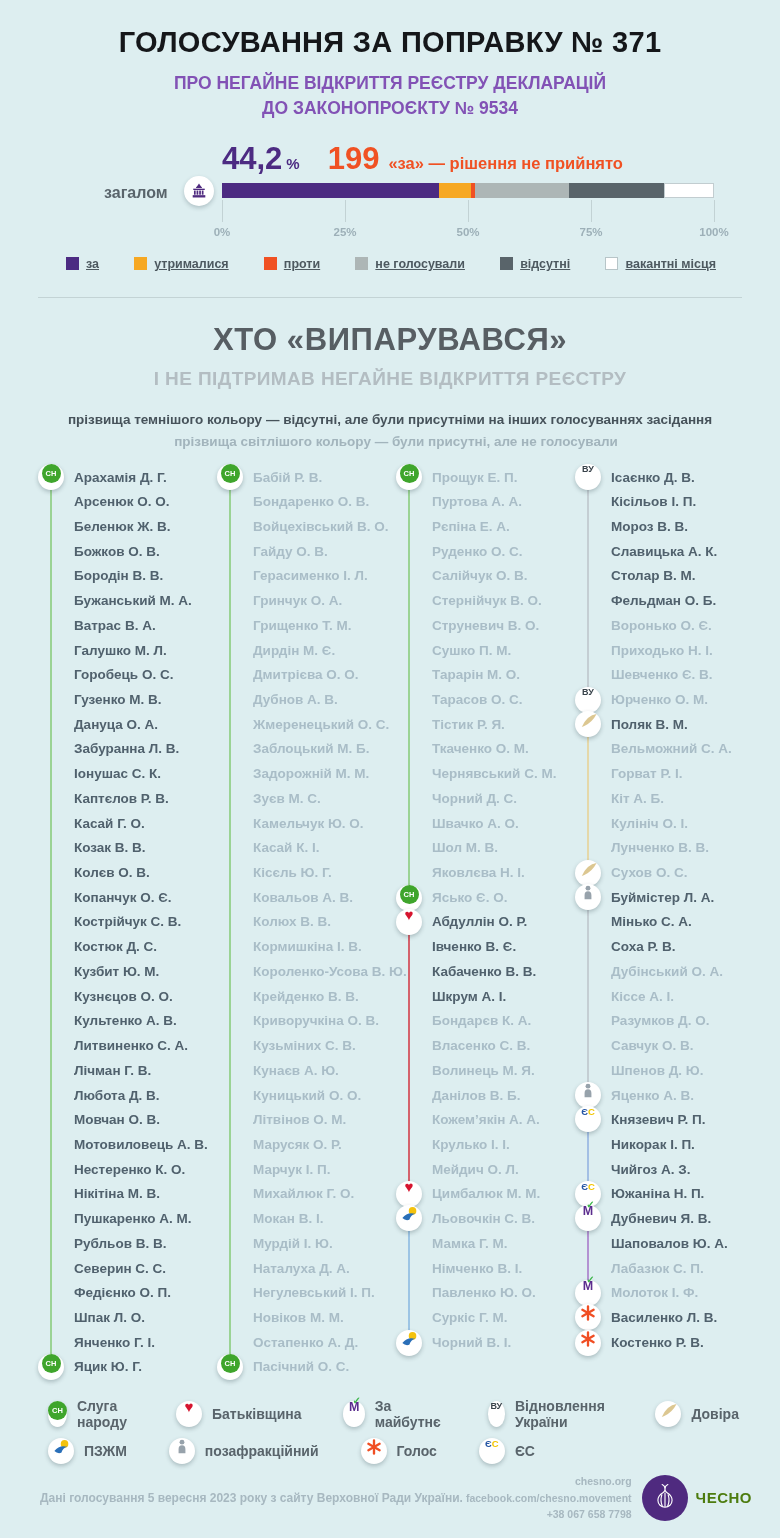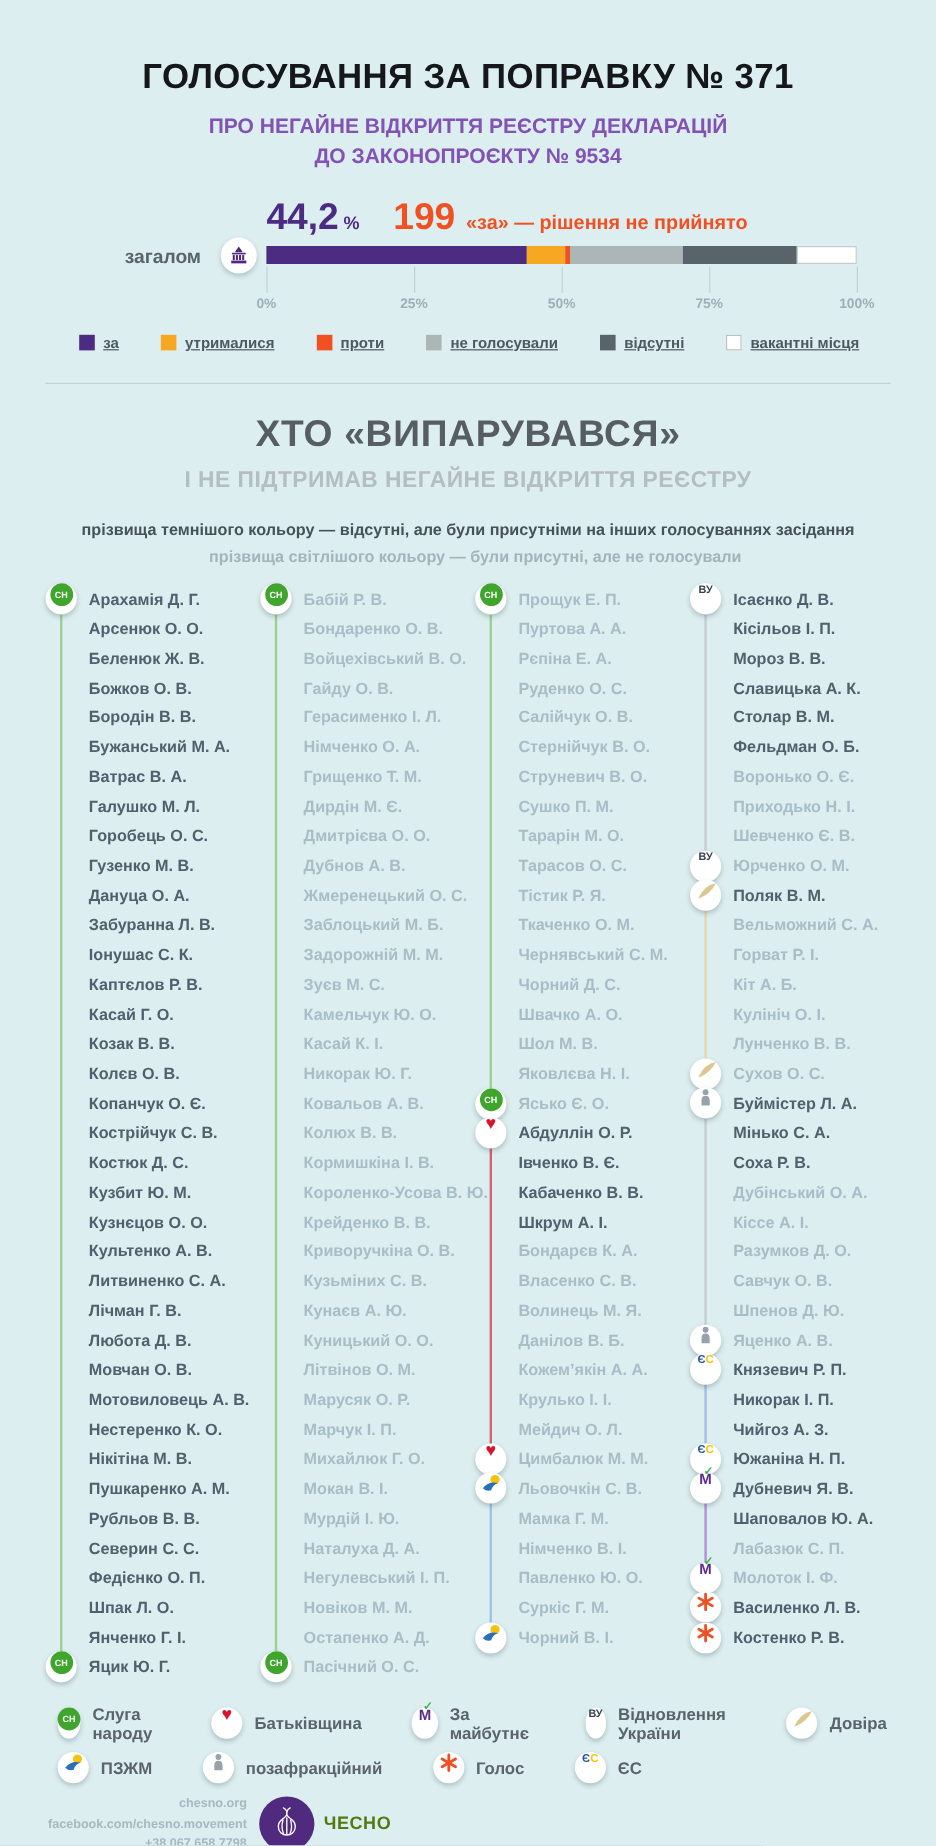--- a/index.html
+++ b/index.html
@@ -2,21 +2,21 @@
 <html lang="uk"><head>
 <meta charset="utf-8">
 <style>
   * { margin:0; padding:0; box-sizing:border-box; }
   html,body { background:#c9dcde; }
   body { font-family:"Liberation Sans", sans-serif; }
   .page { width:780px; height:1538px; background:#ddeef0; position:relative; overflow:hidden; margin:0 auto; }
 
   
   header { padding-top:26px; text-align:center; }
-  .title { font-size:29px; font-weight:800; color:#15171a; letter-spacing:.3px;margin-top:22px; }
+  .title { font-size:29px; font-weight:800; color:#15171a; letter-spacing:.3px; }
   .subtitle { margin-top:12px; font-size:17.5px; font-weight:700; color:#8252b5; line-height:1.42; }
 
   
   .top-chart { position:relative; height:118px; margin-top:14px;padding-left:24px; }
   .stats { position:absolute; left:222px; top:6px; display:flex; align-items:baseline; }
   .pct { font-size:31px; font-weight:800; color:#4c2b82; }
   .pct-sign { font-size:15px; font-weight:700; color:#4c2b82; margin-left:4px; }
   .count { font-size:31px; font-weight:800; color:#f05123; margin-left:28px; }
   .res-note { font-size:16.5px; font-weight:700; color:#f05123; margin-left:9px; }
   .bar-label { position:absolute; left:104px; top:49px; font-size:16px; font-weight:700; color:#59646b; }
@@ -304,21 +304,21 @@
           <div class="row">
             <span class="nm light">Войцехівський В. О.</span>
           </div>
           <div class="row">
             <span class="nm light">Гайду О. В.</span>
           </div>
           <div class="row">
             <span class="nm light">Герасименко І. Л.</span>
           </div>
           <div class="row">
-            <span class="nm light">Німченко О. А.</span>
+            <span class="nm light">Гринчук О. А.</span>
           </div>
           <div class="row">
             <span class="nm light">Грищенко Т. М.</span>
           </div>
           <div class="row">
             <span class="nm light">Дирдін М. Є.</span>
           </div>
           <div class="row">
             <span class="nm light">Дмитрієва О. О.</span>
           </div>
@@ -337,21 +337,21 @@
           <div class="row">
             <span class="nm light">Зуєв М. С.</span>
           </div>
           <div class="row">
             <span class="nm light">Камельчук Ю. О.</span>
           </div>
           <div class="row">
             <span class="nm light">Касай К. І.</span>
           </div>
           <div class="row">
-            <span class="nm light">Никорак Ю. Г.</span>
+            <span class="nm light">Кісєль Ю. Г.</span>
           </div>
           <div class="row">
             <span class="nm light">Ковальов А. В.</span>
           </div>
           <div class="row">
             <span class="nm light">Колюх В. В.</span>
           </div>
           <div class="row">
             <span class="nm light">Кормишкіна І. В.</span>
           </div>
@@ -814,20 +814,21 @@
         <div class="pl-item">
           <span class="pbadge">
             <span class="i-es"><span class="e">Є</span><span class="c">С</span></span>
           </span>
           <span class="pl-label">ЄС</span>
         </div>
       </div>
     </section>
 
   <footer>
+    <div class="src">Дані голосування 5 вересня 2023 року з сайту Верховної Ради України.</div>
     <div class="brand">
       <div class="contacts">
         <div>chesno.org</div>
         <div>facebook.com/chesno.movement</div>
         <div>+38 067 658 7798</div>
       </div>
       <div class="logo">
         <svg width="34" height="34" viewBox="0 0 48 48" fill="none" stroke="#ffffff" stroke-width="1.6" stroke-linecap="round">
           <path d="M24 9 c1 4 -0.5 6 -3.5 8 c-4 2.5 -6.5 5.5 -6.5 10 c0 6 4.5 10 10 10 c5.5 0 10 -4 10 -10 c0 -4.5 -2.5 -7.5 -6.5 -10 c-3 -2 -4.5 -4 -3.5 -8 Z"></path>
           <path d="M24 17 v19"></path>

